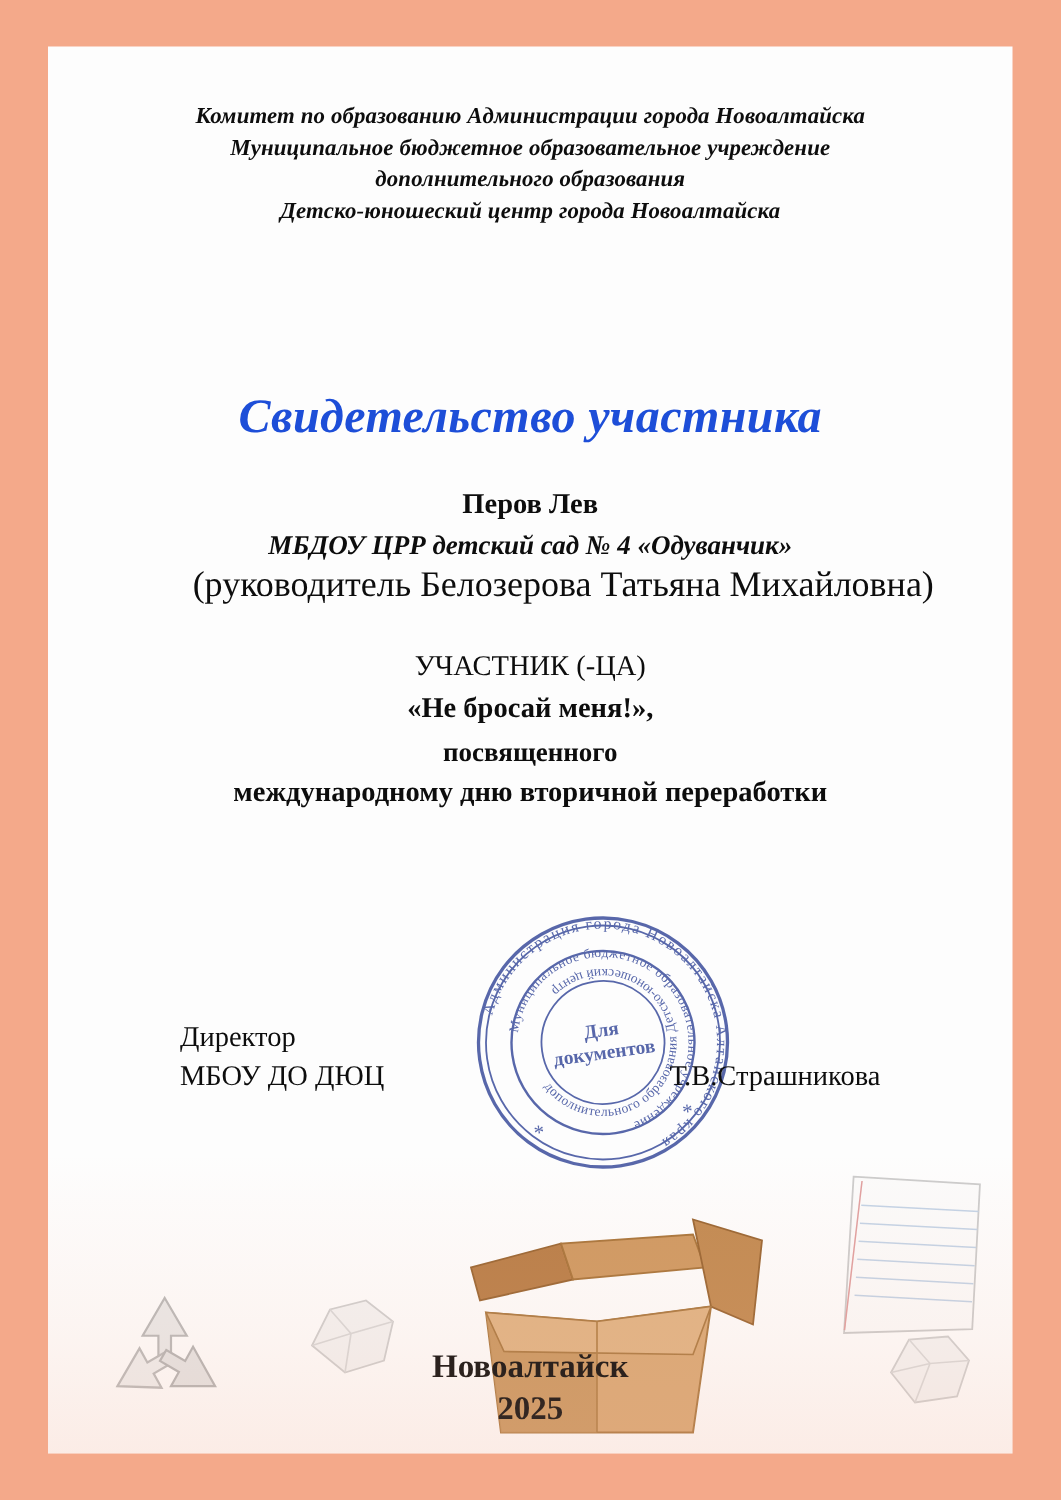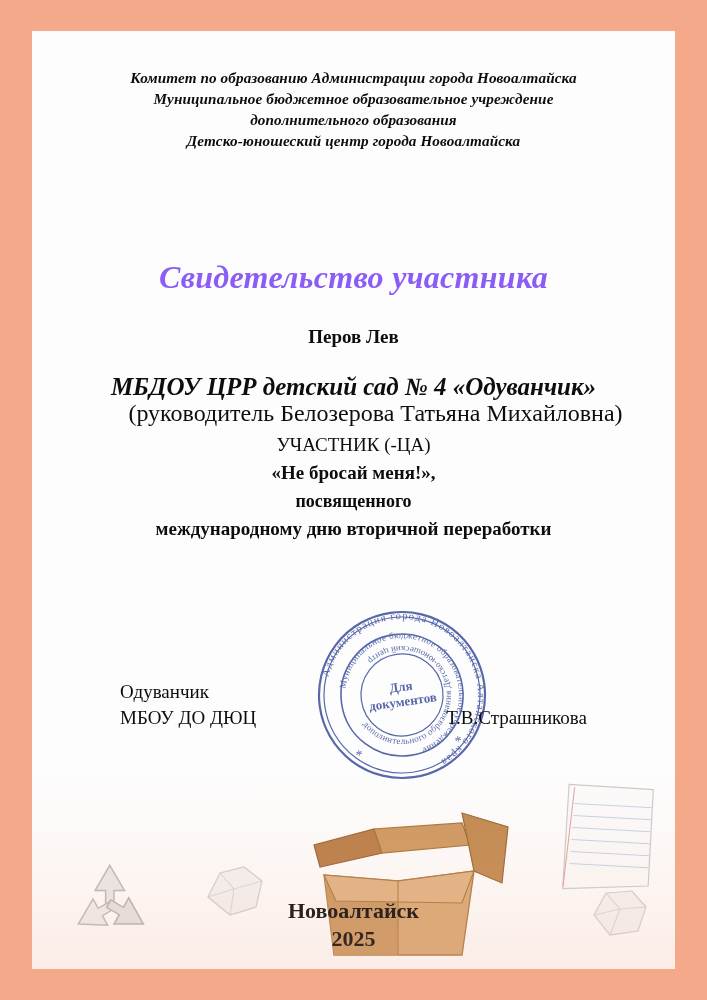--- a/index.html
+++ b/index.html
@@ -63,44 +63,43 @@
   
   #certificate-title {
     position: absolute;
     left: 0;
     top: 228px;
     width: 100%;
     text-align: center;
     font-size: 32px;
     font-weight: bold;
     font-style: italic;
-    color: #8b5cf6;
+    color: #1d4ed8;
     letter-spacing: 0.3px;
   }
 
   
   #recipient-block {
     position: absolute;
     left: 0;
     top: 292px;
     width: 100%;
     text-align: center;
     color: #0d0d0d;
   }
   #recipient-name {
     font-size: 19px;
     font-weight: bold;
     line-height: 27px;
   }
   #recipient-org {
-    font-size: 25px;
+    font-size: 18px;
     font-weight: bold;
     font-style: italic;
     line-height: 27px;
-    margin-top: 23px;
   }
   #recipient-supervisor {
     font-size: 24px;
     line-height: 27px;
     padding-left: 44px;
   }
 
   
   #award-block {
     position: absolute;
@@ -243,21 +242,21 @@
         </text>
         <text x="94" y="90" text-anchor="middle" font-family="'Liberation Serif', serif" font-size="13" font-weight="bold" fill="#41539f" stroke="none">Для</text>
         <text x="94" y="105" text-anchor="middle" font-family="'Liberation Serif', serif" font-size="13" font-weight="bold" fill="#41539f" stroke="none">документов</text>
         <text x="40" y="152" font-family="'Liberation Serif', serif" font-size="14" fill="#41539f" stroke="none">*</text>
         <text x="140" y="152" font-family="'Liberation Serif', serif" font-size="14" fill="#41539f" stroke="none">*</text>
       </g>
     </svg>
 
     <div id="signature-block">
       <div id="signature-title-lines">
-        <div>Одуванчик</div>
+        <div>Директор</div>
         <div>МБОУ ДО ДЮЦ</div>
       </div>
       <div id="signatory-name">Т.В.Страшникова</div>
     </div>
 
     <svg id="illustration" viewBox="0 0 643 220">
 
       <g transform="translate(40,110) scale(1.05)">
         <path d="M36,6 L50,30 L40,30 L40,44 L32,44 L32,30 L22,30 Z" fill="#e9e9e9" stroke="#b9b9b9" stroke-width="1.4"></path>
         <path d="M6,62 L20,38 L25,47 L37,40 L41,47 L29,54 L34,63 Z" fill="#eeeeee" stroke="#bbbbbb" stroke-width="1.4"></path>

